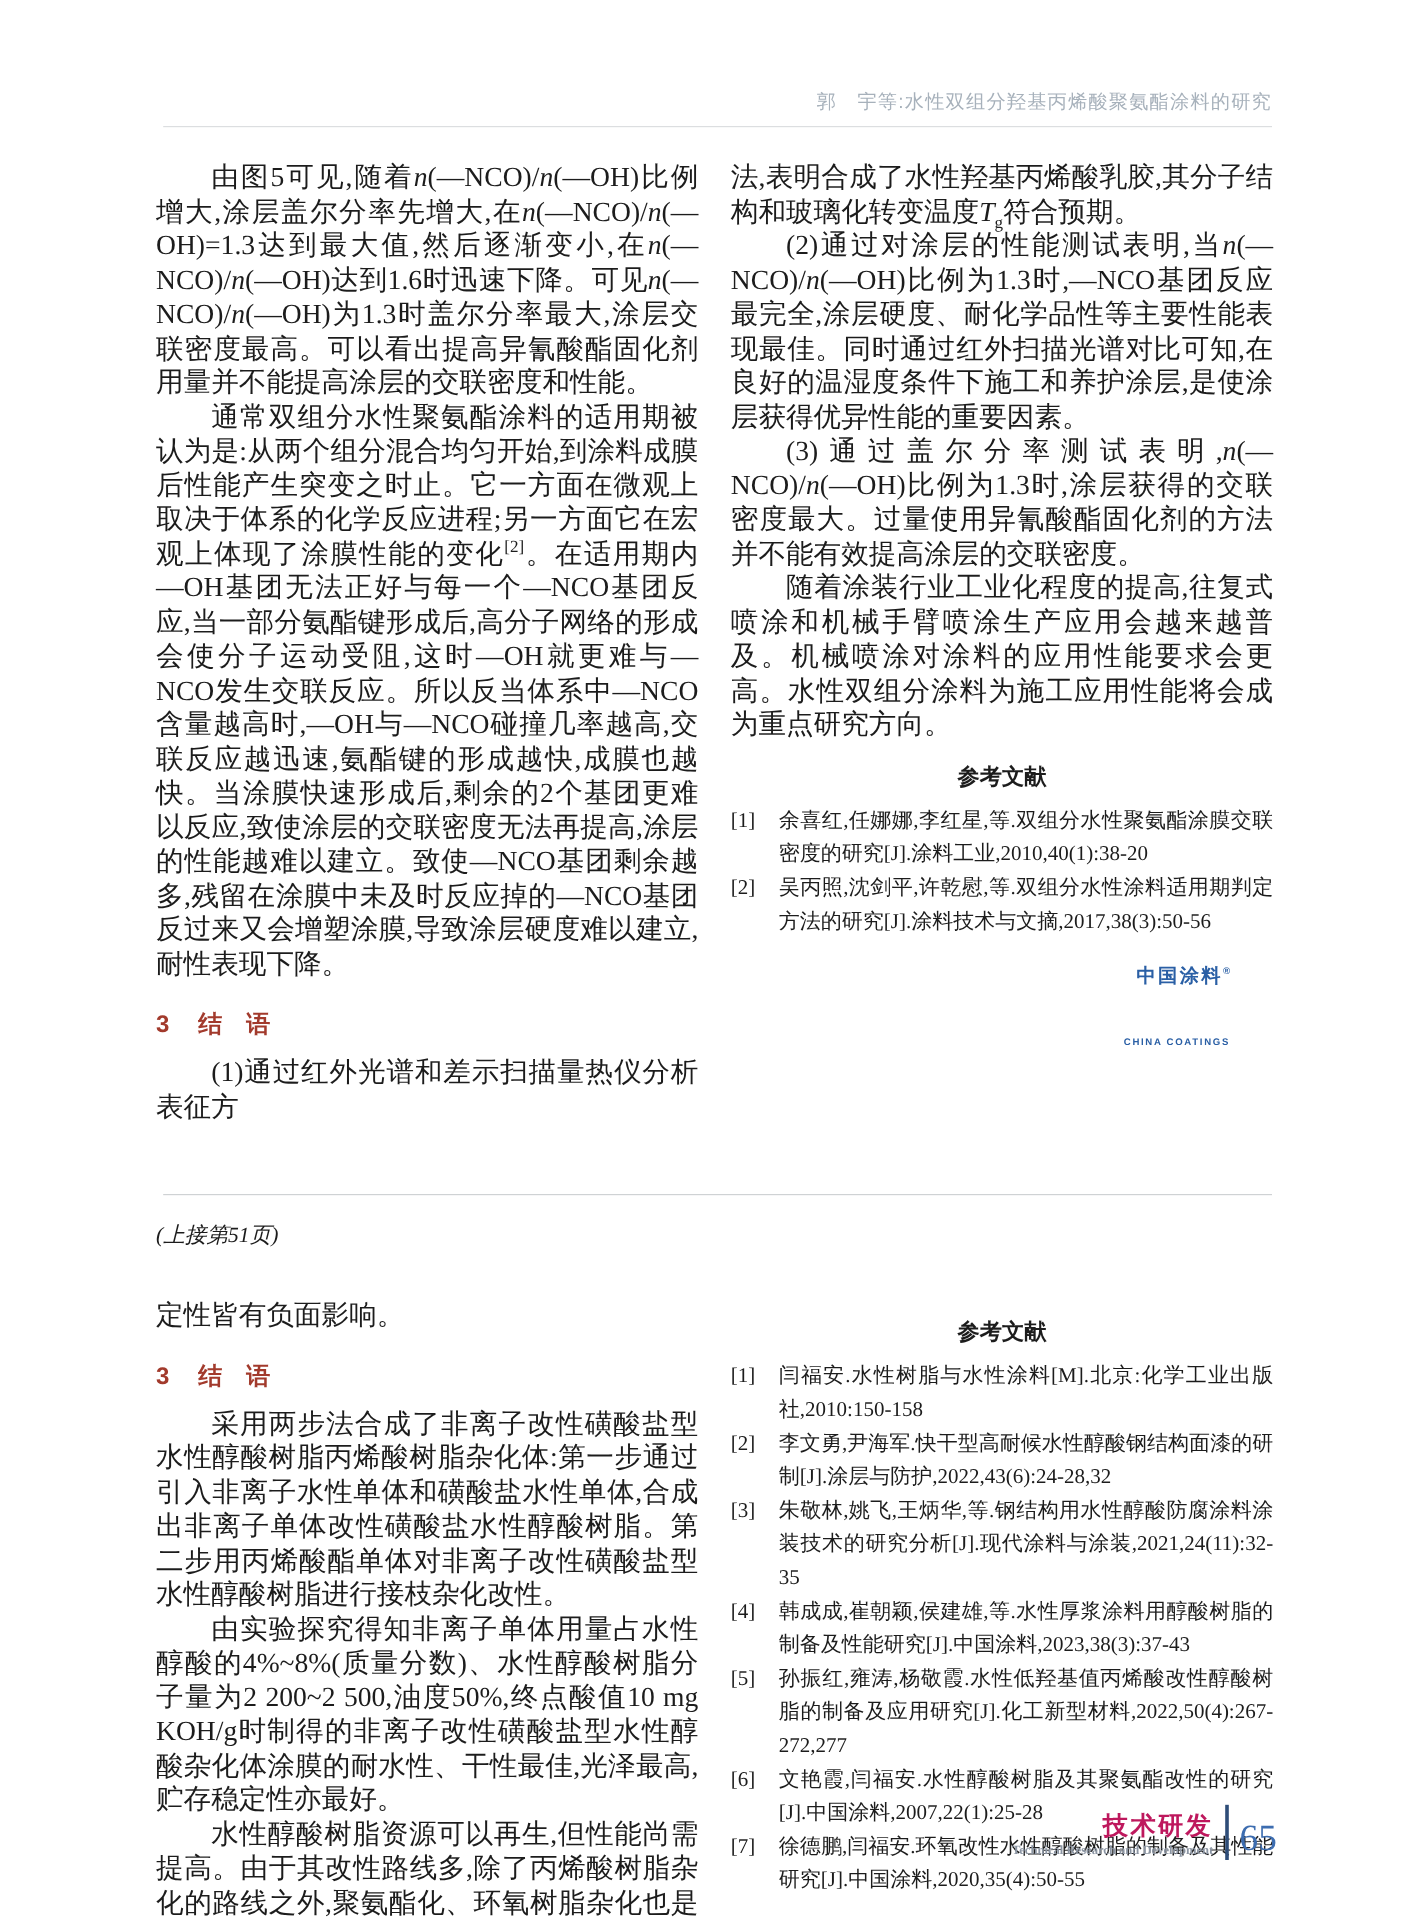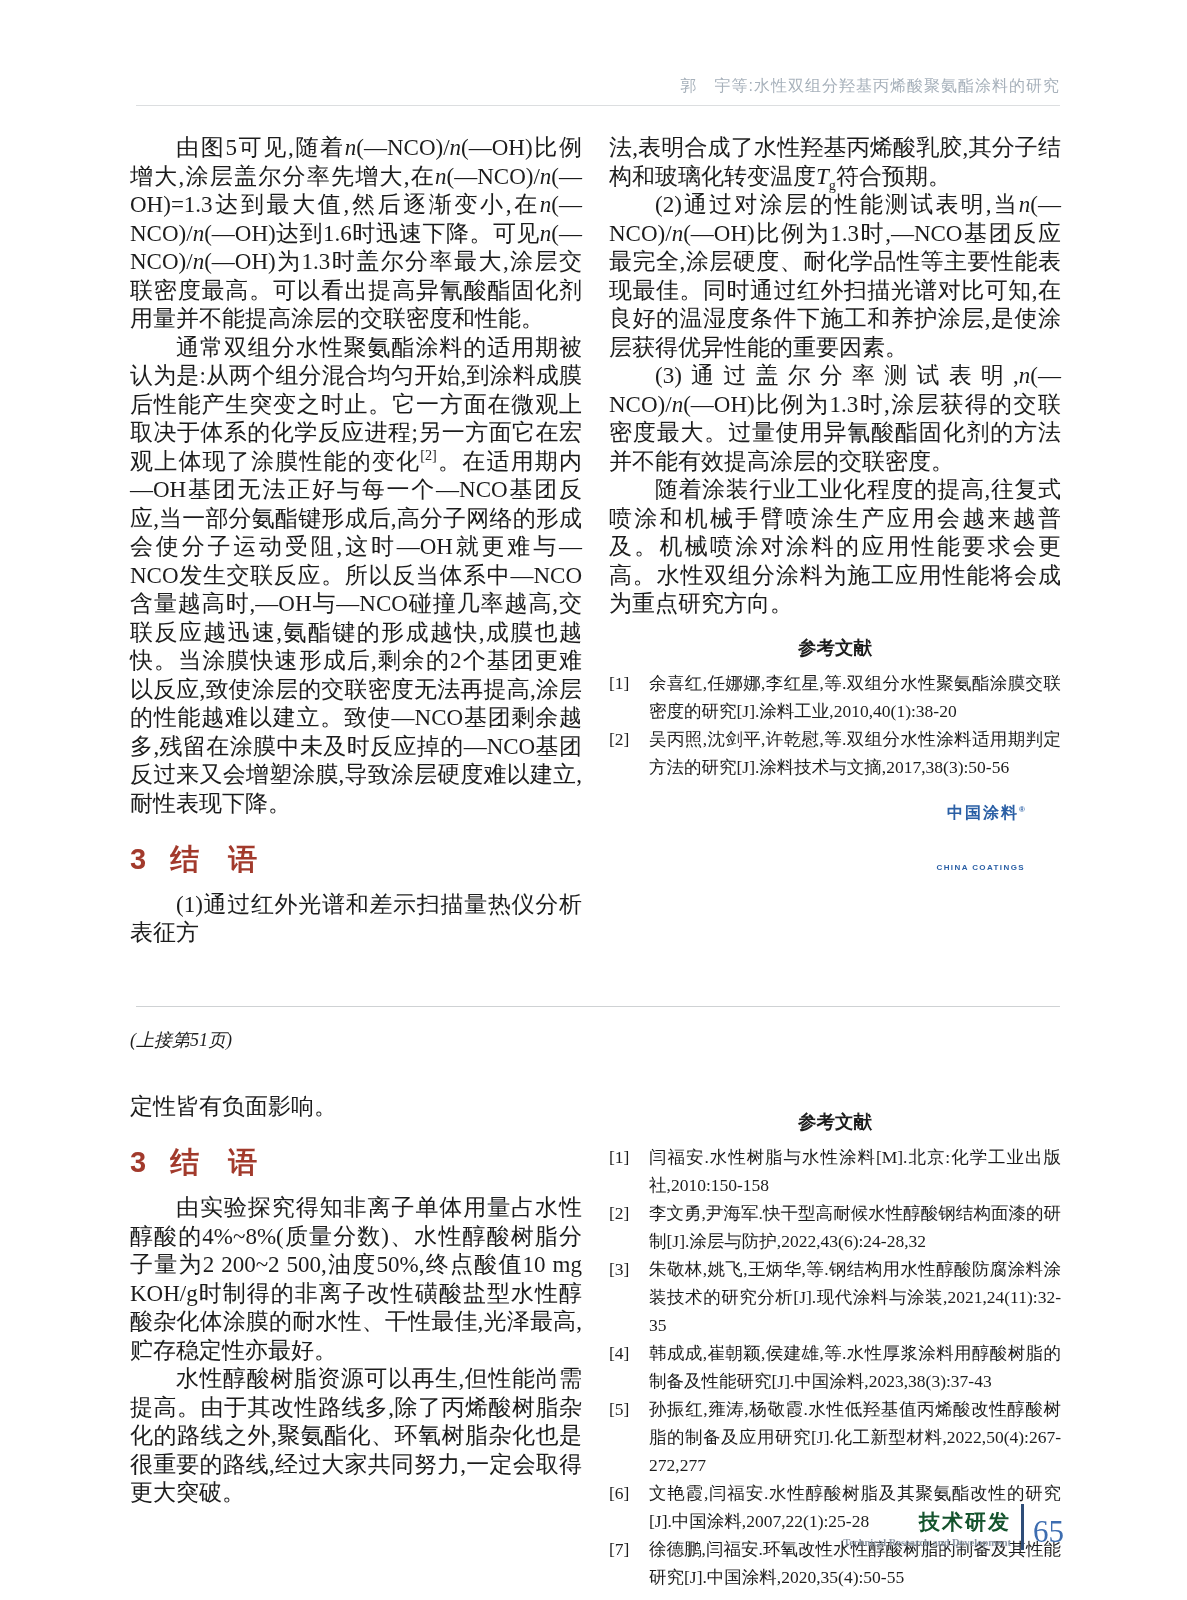--- a/index.html
+++ b/index.html
@@ -39,21 +39,21 @@
     text-align: justify;
   }
   .indent { text-indent: 2em; }
   .body-p i { font-style: italic; }
   sup { font-size: 0.62em; line-height: 0; }
   sub { font-size: 0.62em; line-height: 0; }
   .article1 { margin-top: 28px; }
   .section-heading {
     margin: 24px 0 14px 0;
     font-family: "Liberation Sans", "DejaVu Sans", sans-serif;
-    font-size: 29px;
+    font-size: 20px;
     font-weight: bold;
     color: #a23a2c;
     line-height: 1.2;
   }
   .section-heading .sec-num { margin-right: 24px; }
   .refs-title {
     margin: 14px 0 6px 0;
     text-align: center;
     font-size: 18.5px;
     font-weight: bold;
@@ -94,21 +94,21 @@
     bottom: 50px;
     display: flex;
     align-items: flex-end;
   }
   .footer-text { text-align: right; }
   .footer-cn {
     font-family: "Liberation Sans", "DejaVu Sans", sans-serif;
     font-size: 21px;
     font-weight: bold;
     letter-spacing: 2px;
-    color: #14532d;
+    color: #be185d;
     line-height: 24px;
   }
   .footer-en {
     font-family: "Liberation Serif", "DejaVu Serif", serif;
     font-size: 10.5px;
     font-weight: 600;
     color: #8b95a3;
     line-height: 14px;
     margin-top: 2px;
   }
@@ -172,20 +172,21 @@
   <hr class="article-divider">
 
   <div class="continuation-note">(上接第51页)</div>
 
   <section class="article article2 columns">
     <div class="col col-left">
       <p class="body-p">定性皆有负面影响。</p>
       <h2 class="section-heading">
         <span class="sec-num">3</span><span>结　语</span>
       </h2>
+      <p class="body-p indent">采用两步法合成了非离子改性磺酸盐型水性醇酸树脂丙烯酸树脂杂化体:第一步通过引入非离子水性单体和磺酸盐水性单体,合成出非离子单体改性磺酸盐水性醇酸树脂。第二步用丙烯酸酯单体对非离子改性磺酸盐型水性醇酸树脂进行接枝杂化改性。</p>
       <p class="body-p indent">由实验探究得知非离子单体用量占水性醇酸的4%~8%(质量分数)、水性醇酸树脂分子量为2 200~2 500,油度50%,终点酸值10 mg KOH/g时制得的非离子改性磺酸盐型水性醇酸杂化体涂膜的耐水性、干性最佳,光泽最高,贮存稳定性亦最好。</p>
       <p class="body-p indent">水性醇酸树脂资源可以再生,但性能尚需提高。由于其改性路线多,除了丙烯酸树脂杂化的路线之外,聚氨酯化、环氧树脂杂化也是很重要的路线,经过大家共同努力,一定会取得更大突破。</p>
     </div>
     <div class="col col-right">
       <h3 class="refs-title">参考文献</h3>
       <ol class="refs">
         <li class="ref">
           <span class="ref-label">[1]</span>
           <span class="ref-text">闫福安.水性树脂与水性涂料[M].北京:化学工业出版社,2010:150-158</span>
         </li>

